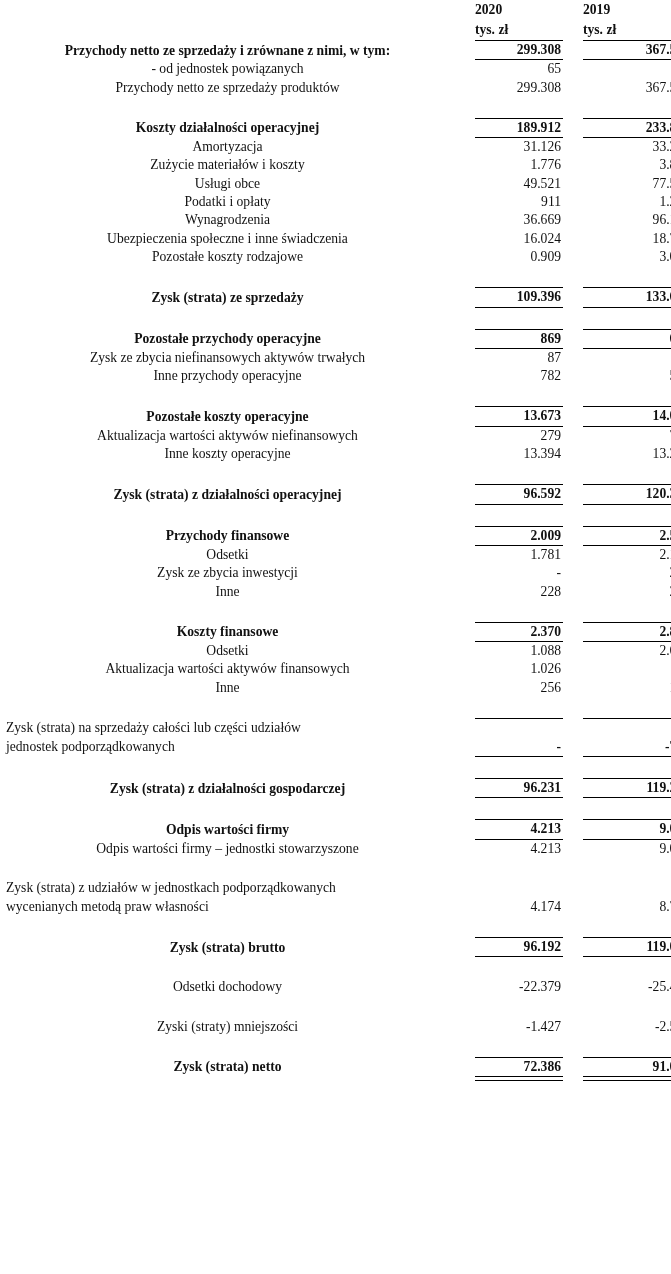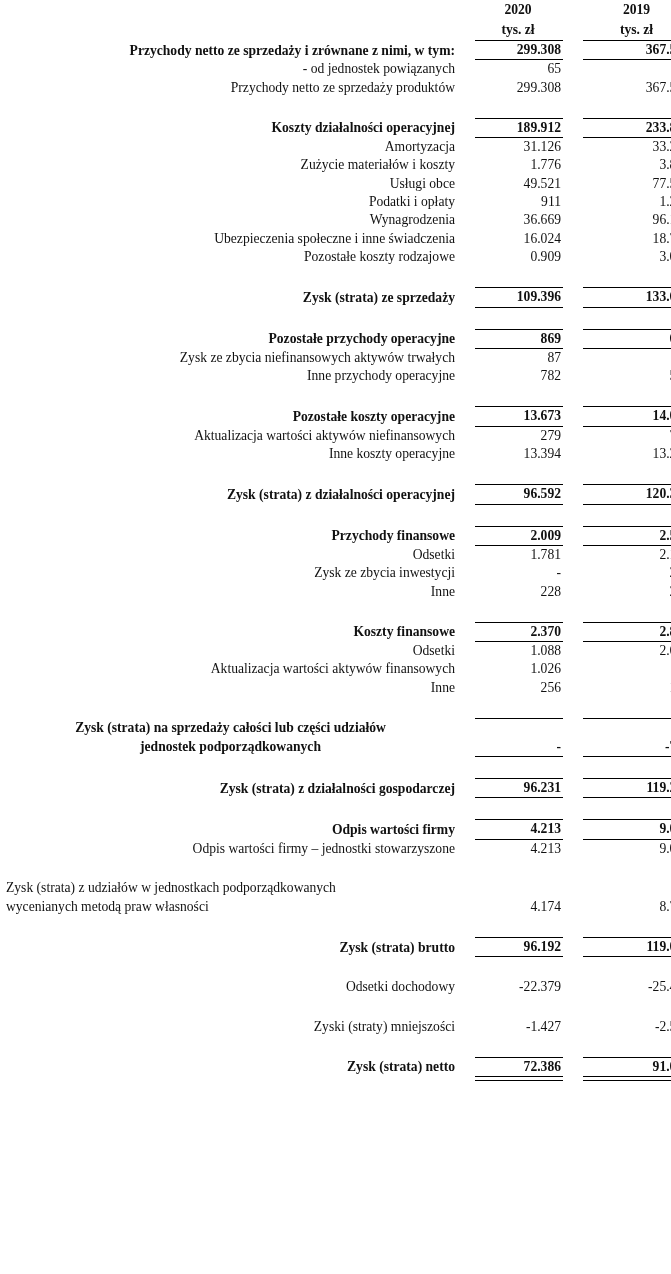--- a/index.html
+++ b/index.html
@@ -38,33 +38,33 @@
 
   td, th {
     padding: 0;
     vertical-align: bottom;
     line-height: 18.3px;
     height: 18.3px;
     font-weight: normal;
   }
 
   td.label {
-    text-align: right;
+    text-align: center;
     white-space: nowrap;
   }
   td.val {
     text-align: right;
     padding-right: 2px;
     white-space: nowrap;
   }
   td.val.v2 { padding-right: 1px; }
 
   
   th.hdr-year, th.hdr-unit {
-    text-align: center;
+    text-align: left;
     font-weight: bold;
     padding-right: 2px;
     line-height: 20px;
     height: 20px;
   }
   th.hdr-year.v2, th.hdr-unit.v2 { padding-right: 1px; }
 
   
   tr.total td.label,
   tr.total td.val { font-weight: bold; }
@@ -94,21 +94,21 @@
   tr.dbl-extra td.empty { height: 3px; line-height: 3px; font-size: 1px; }
 
   
   td.label-2l {
     white-space: normal;
     line-height: 18.6px;
     text-align: left;
     padding-left: 6px;
   }
   tr.twoline td { height: 37px; vertical-align: bottom; }
-  tr.twoline.total td.label-2l { font-weight: bold; text-align: center; }
+  tr.twoline.total td.label-2l { font-weight: normal; }
 
   .nowrap { white-space: nowrap; }
 </style>
 </head>
 <body>
 
 <div id="statement">
 
 <table class="fin">
   <colgroup>

